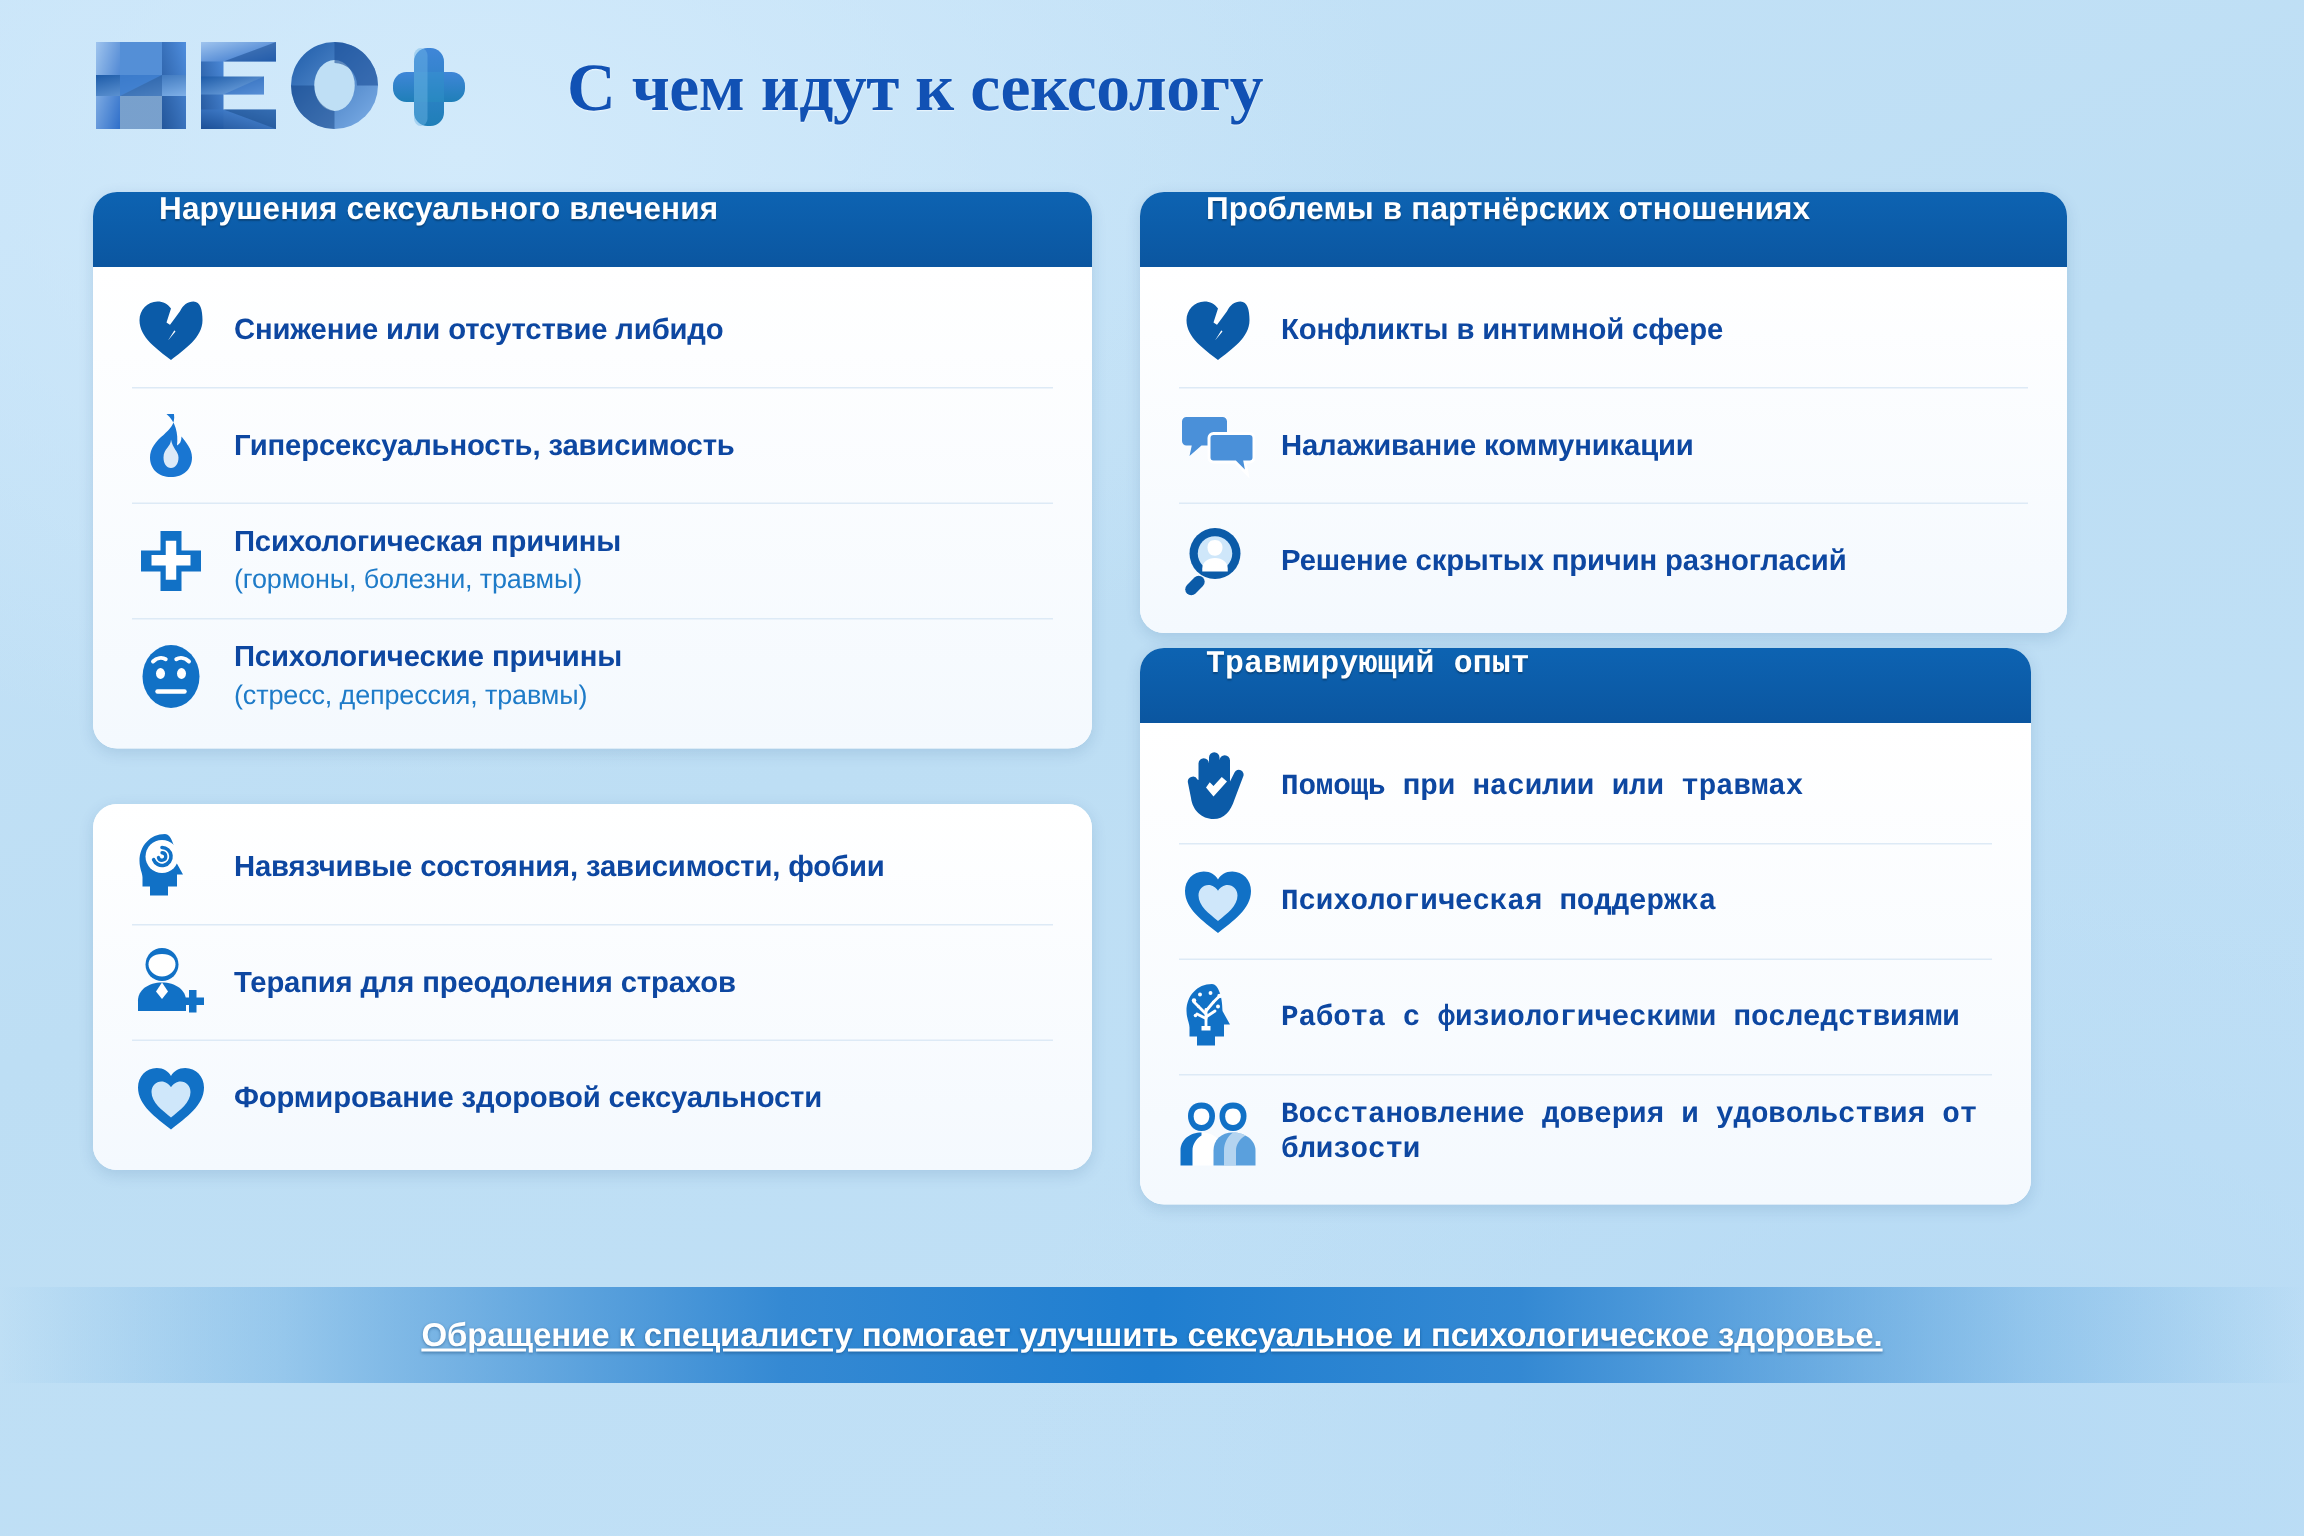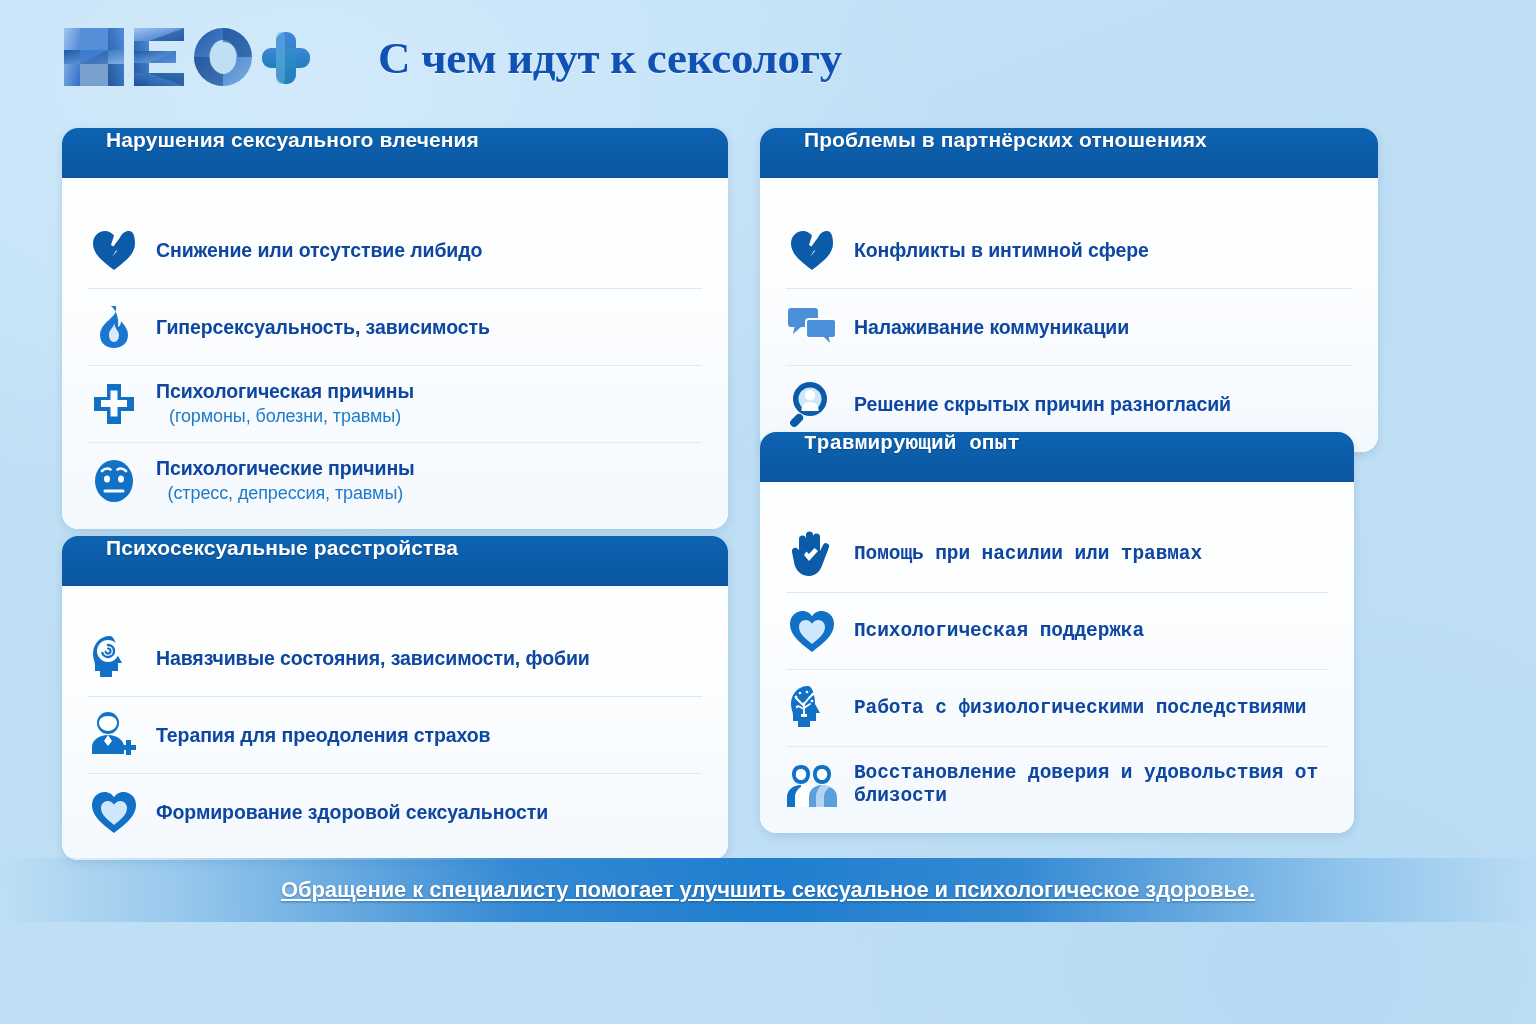--- a/index.html
+++ b/index.html
@@ -46,42 +46,41 @@
     box-sizing:border-box;
   }
   .card-head-title{
     color:#ffffff;font-size:21px;font-weight:bold;
     letter-spacing:.1px;
     text-shadow:0 1px 1px rgba(0,0,0,.25);
   }
   .card-body{
     background:linear-gradient(180deg,#ffffff 0%,#f4f9fe 100%);
     padding:4px 26px 10px 26px;
-    margin-top:30px;
   }
   .row{
     display:flex;align-items:center;
     gap:16px;
     padding:12px 0;
     border-bottom:1.5px solid #ddeaf6;
   }
   .row:last-child{border-bottom:none;}
   .row .ico{
     flex:0 0 auto;width:52px;height:52px;
     display:flex;align-items:center;justify-content:center;
   }
   .row .ico svg{display:block;}
   .txt{display:flex;flex-direction:column;justify-content:center;}
   .txt .main{
     color:#0d47a1;font-size:19.5px;font-weight:bold;
     line-height:1.18;letter-spacing:-0.1px;
   }
   .txt .sub{
     color:#1e7bc8;font-size:18px;font-weight:normal;
-    line-height:1.25;margin-top:2px;letter-spacing:-0.1px;text-align:center;
+    line-height:1.25;margin-top:2px;letter-spacing:-0.1px;
   }
 
   
   #card-libido{left:62px;top:128px;width:666px;}
   #card-psychosexual{left:62px;top:536px;width:666px;}
   #card-partner{left:760px;top:128px;width:618px;}
   #card-trauma{left:760px;top:432px;width:594px;font-family:Liberation Mono, monospace;}
 
   
   .footer{
@@ -225,23 +224,20 @@
       <span class="txt">
         <span class="main">Психологические причины</span>
         <span class="sub">(стресс, депрессия, травмы)</span>
       </span>
     </div>
 
   </div>
 </div>
 
 <div class="card" id="card-psychosexual">
-  <div class="card-head">
-    <span class="card-head-title">Психосексуальные расстройства</span>
-  </div>
   <div class="card-body">
 
     <div class="row">
       <span class="ico">
         <svg width="48" height="48" viewBox="0 0 48 48">
             <path d="M20 2C10 2 3 10 3 20c0 5 2 8 2 11v6h5v6h12v-6h6v-8h4l-5-9c0-10-3-18-7-18z" fill="#1171c6"></path>
             <circle cx="18" cy="17" r="11" fill="#ffffff"></circle>
             <path d="M18 11a6 6 0 1 1-5.6 8.1" stroke="#1171c6" stroke-width="2.4" fill="none" stroke-linecap="round"></path>
             <path d="M18 14.5a2.5 2.5 0 1 1-2.4 3.2" stroke="#1171c6" stroke-width="2.2" fill="none" stroke-linecap="round"></path>
           </svg>

